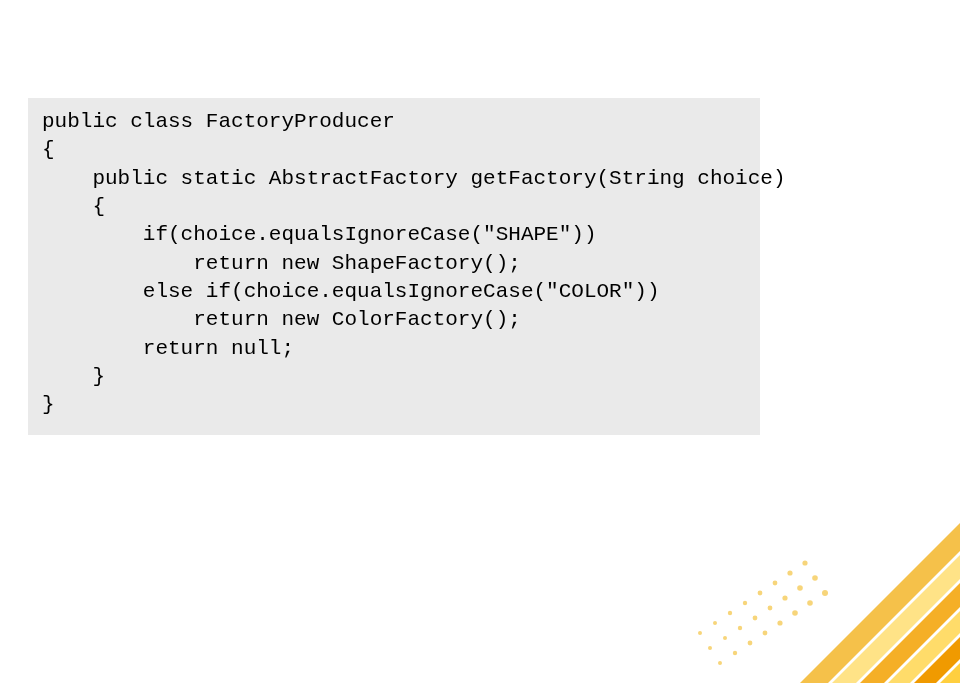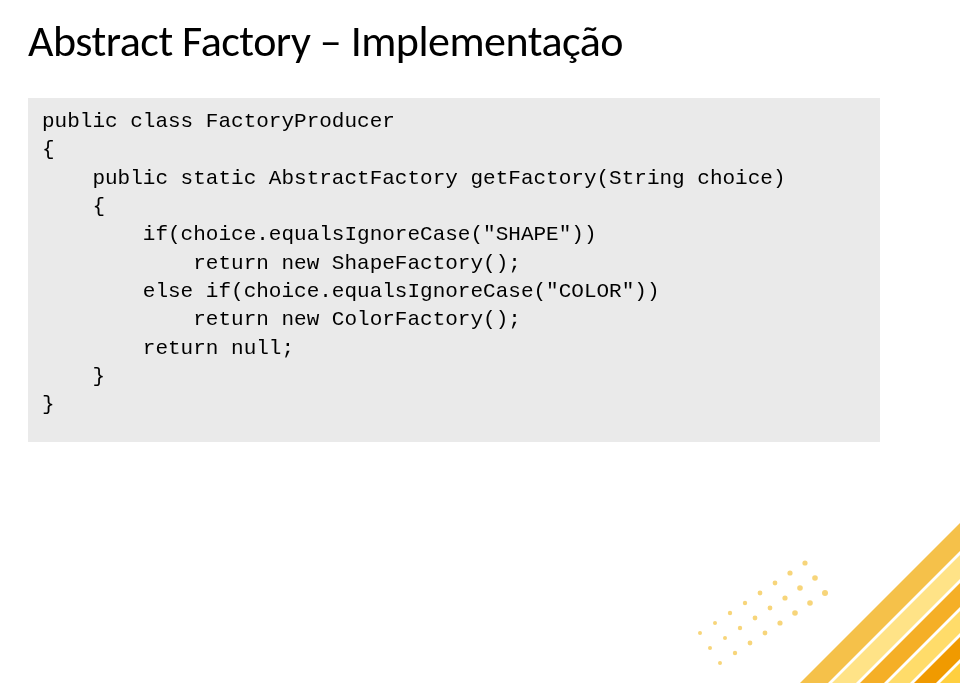--- a/index.html
+++ b/index.html
@@ -16,23 +16,23 @@
     left: 28px;
     font-size: 44px;
     font-weight: 400;
     color: #000;
     letter-spacing: -0.5px;
   }
   .code-block {
     position: absolute;
     top: 98px;
     left: 28px;
-    width: 852px;
+    width: 732px;
     background: #eaeaea;
-    padding: 10px 14px 22px 14px;
+    padding: 10px 14px 15px 14px;
   }
   .code-block pre {
     font-family: "Courier New", Courier, monospace;
     font-size: 21px;
     line-height: 1.35;
     color: #000;
     white-space: pre;
   }
   .decor {
     position: absolute;
@@ -41,21 +41,20 @@
     width: 360px;
     height: 300px;
     pointer-events: none;
   }
 </style>
 </head>
 <body>
 
 <div class="slide">
 
-  <h1 class="title">Abstract Factory – Implementação</h1>
 
   <div class="code-block">
     <pre><span>public class FactoryProducer</span>
 <span>{</span>
 <span>    public static AbstractFactory getFactory(String choice)</span>
 <span>    {</span>
 <span>        if(choice.equalsIgnoreCase("SHAPE"))</span>
 <span>            return new ShapeFactory();</span>
 <span>        else if(choice.equalsIgnoreCase("COLOR"))</span>
 <span>            return new ColorFactory();</span>

